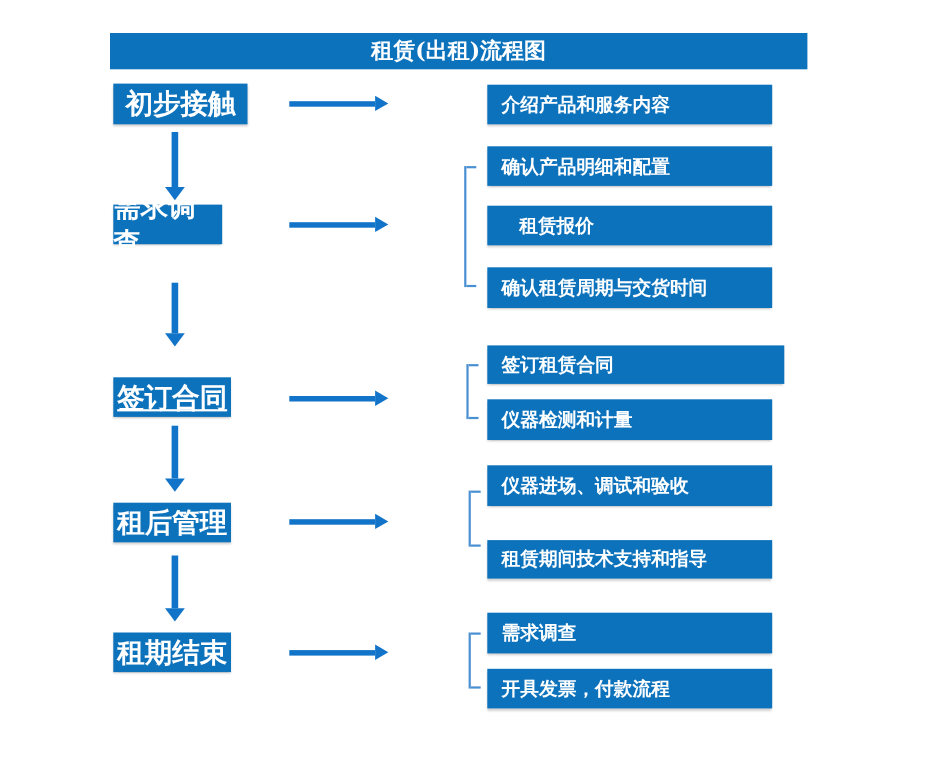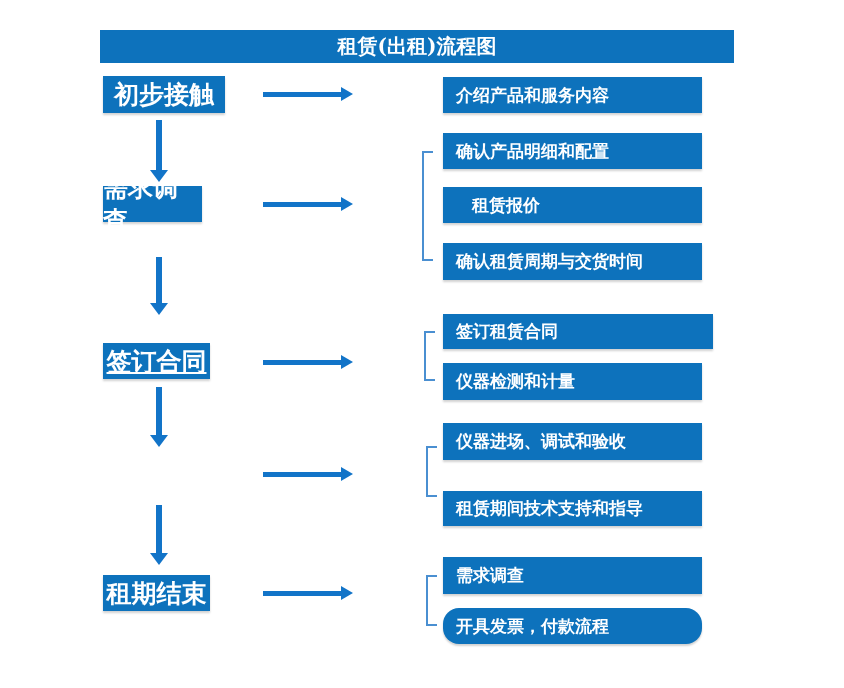--- a/index.html
+++ b/index.html
@@ -41,36 +41,37 @@
 </head>
 <body>
 
 <div class="canvas">
 
   <div class="title-bar">租赁(出租)流程图</div>
 
   <div class="box left-box" style="left:103px;top:76px;width:122px;height:37px;">初步接触</div>
   <div class="box left-box" style="left:103px;top:186px;width:99px;height:36px;">需求调查</div>
   <div class="box left-box" style="left:103px;top:343px;width:107px;height:36px;text-decoration:underline;">签订合同</div>
+  <div class="box left-box" style="left:103px;top:457px;width:107px;height:36px;">租后管理</div>
   <div class="box left-box" style="left:103px;top:575px;width:107px;height:36px;">租期结束</div>
 
   <div class="box right-box" style="left:443px;top:77px;width:259px;height:36px;">介绍产品和服务内容</div>
 
   <div class="box right-box" style="left:443px;top:133px;width:259px;height:36px;">确认产品明细和配置</div>
   <div class="box right-box" style="left:443px;top:187px;width:259px;height:36px;padding-left:29px;">租赁报价</div>
   <div class="box right-box" style="left:443px;top:243px;width:259px;height:37px;">确认租赁周期与交货时间</div>
 
   <div class="box right-box" style="left:443px;top:314px;width:270px;height:35px;">签订租赁合同</div>
   <div class="box right-box" style="left:443px;top:363px;width:259px;height:37px;">仪器检测和计量</div>
 
   <div class="box right-box" style="left:443px;top:423px;width:259px;height:37px;">仪器进场、调试和验收</div>
   <div class="box right-box" style="left:443px;top:491px;width:259px;height:35px;">租赁期间技术支持和指导</div>
 
   <div class="box right-box" style="left:443px;top:557px;width:259px;height:37px;">需求调查</div>
-  <div class="box right-box" style="left:443px;top:608px;width:259px;height:36px;border-radius:16px;">开具发票，付款流程</div>
+  <div class="box right-box" style="left:443px;top:608px;width:259px;height:36px;">开具发票，付款流程</div>
 
   <div class="h-arrow" style="left:263px;top:87px;width:90px;">
     <div class="shaft"></div>
       <div class="head"></div>
     </div>
   <div class="h-arrow" style="left:263px;top:197px;width:90px;">
     <div class="shaft"></div>
       <div class="head"></div>
     </div>
   <div class="h-arrow" style="left:263px;top:355px;width:90px;">

